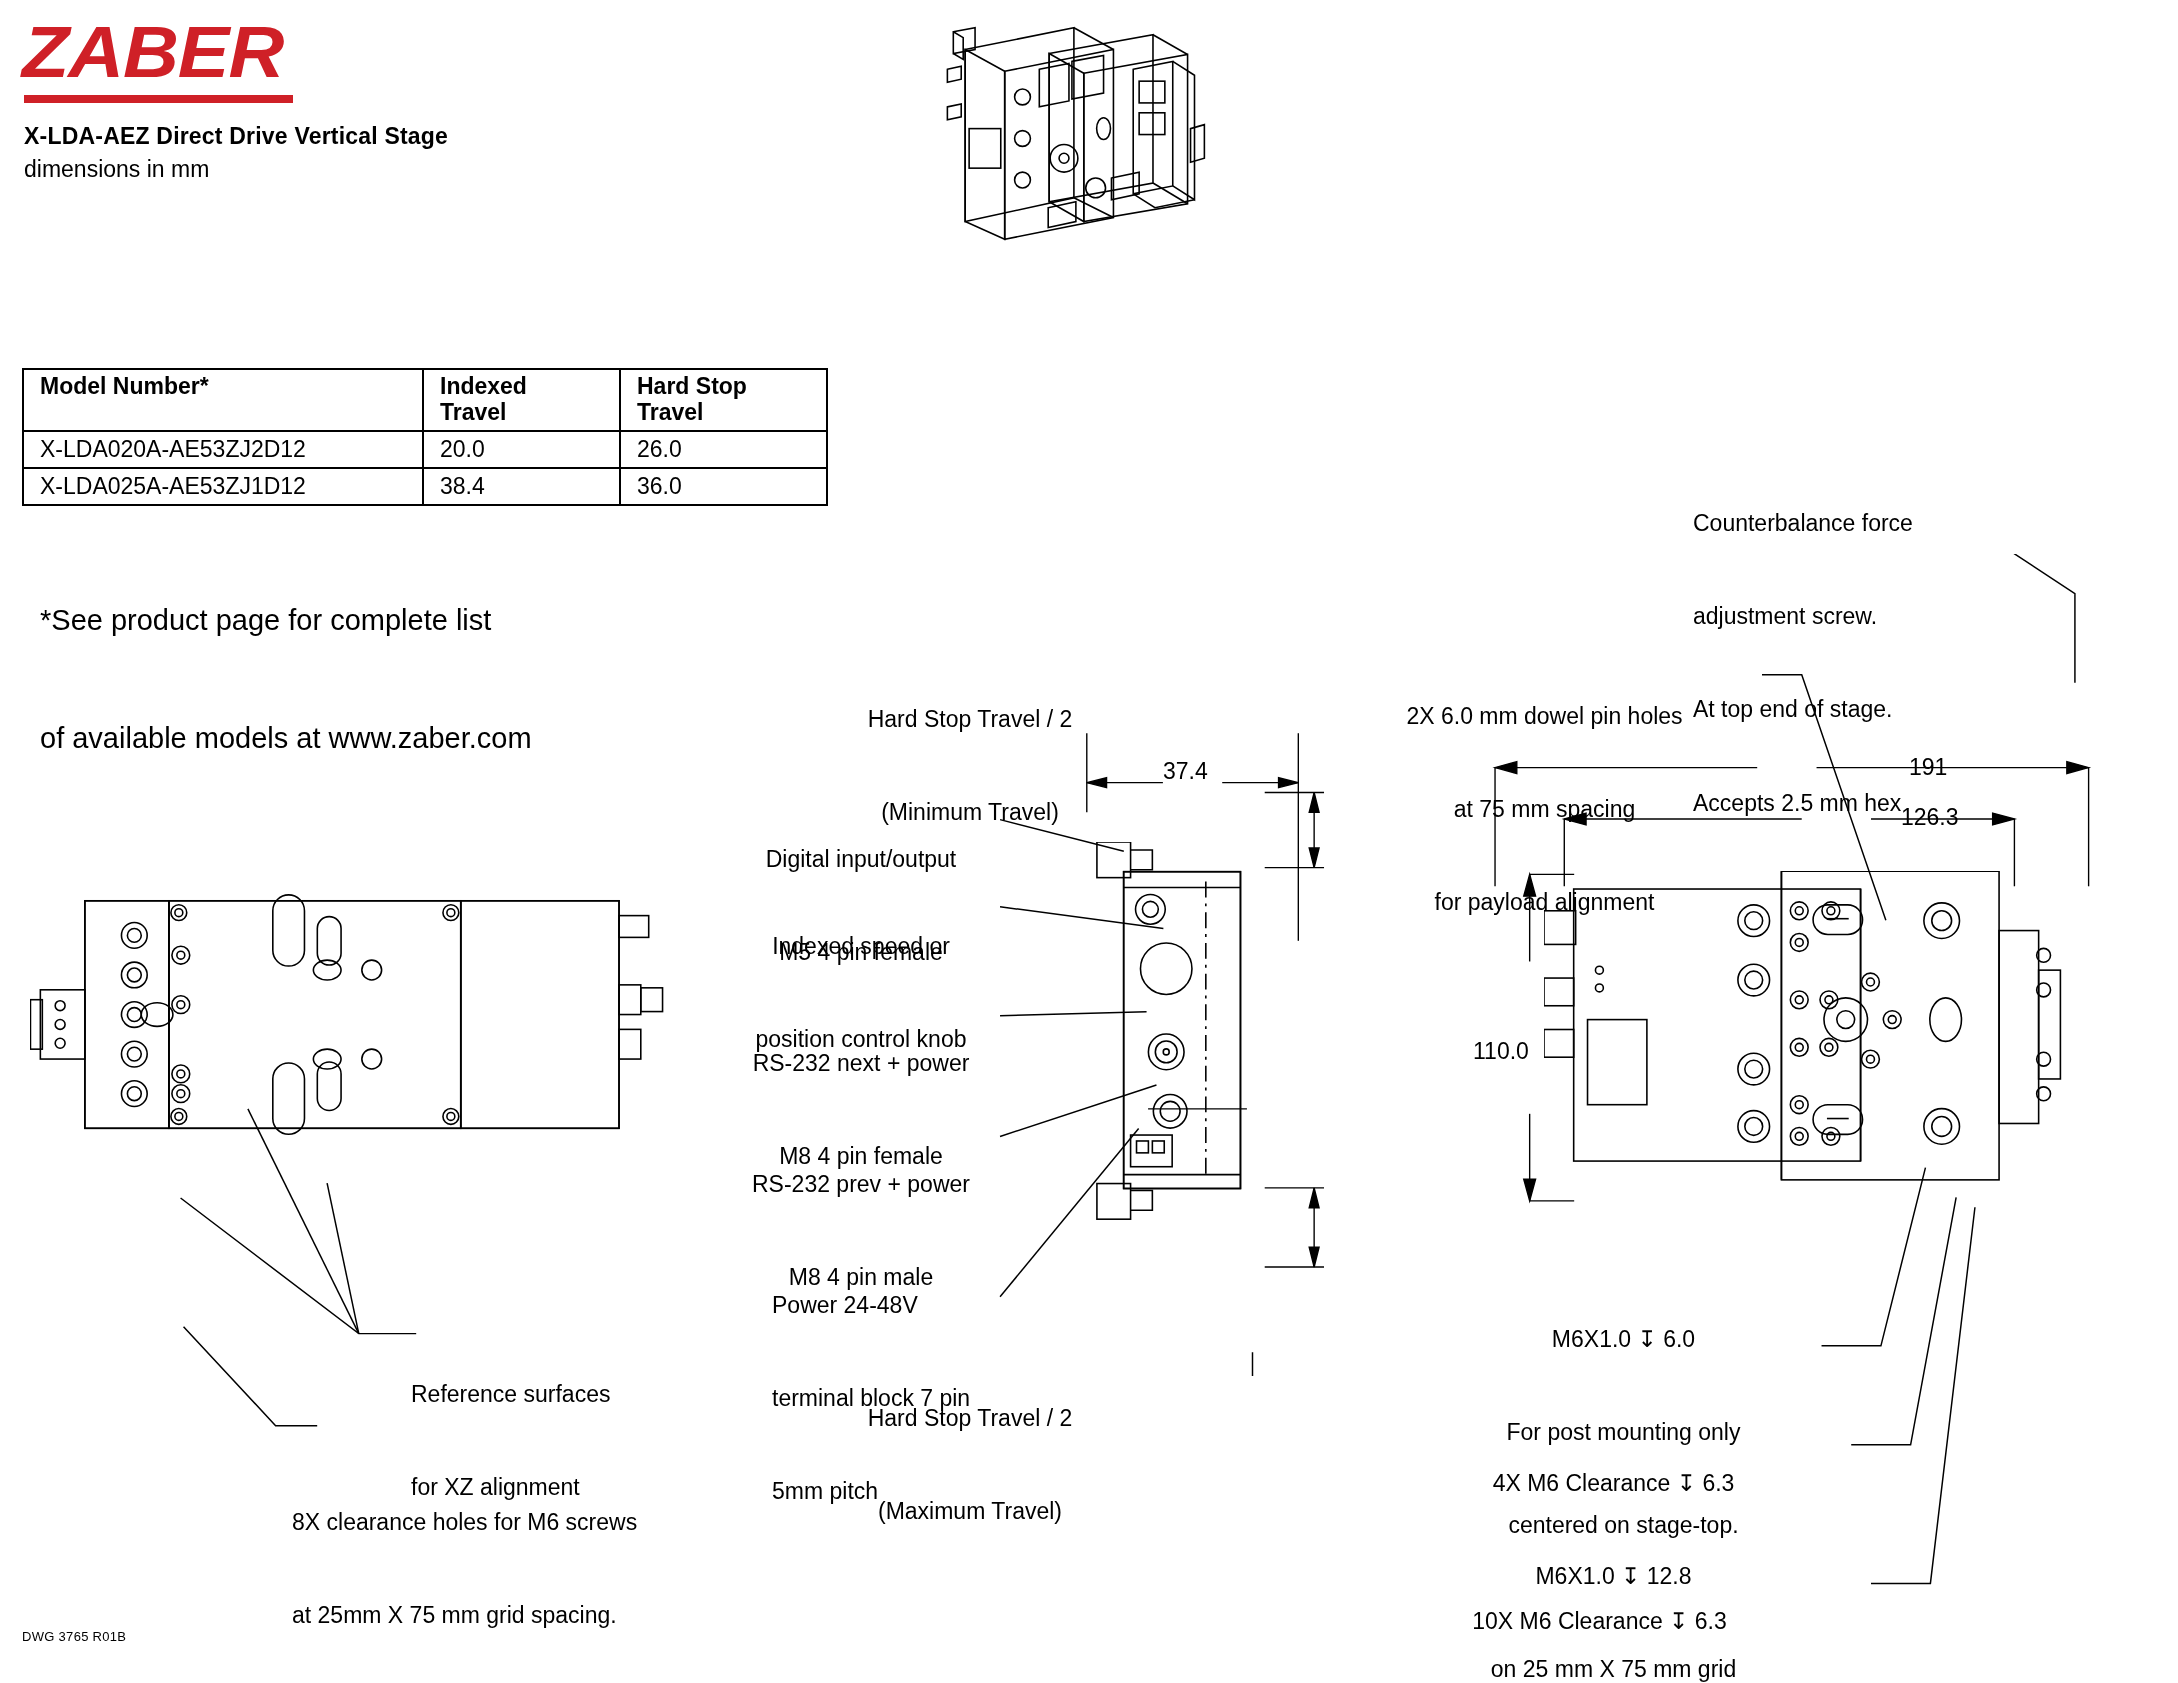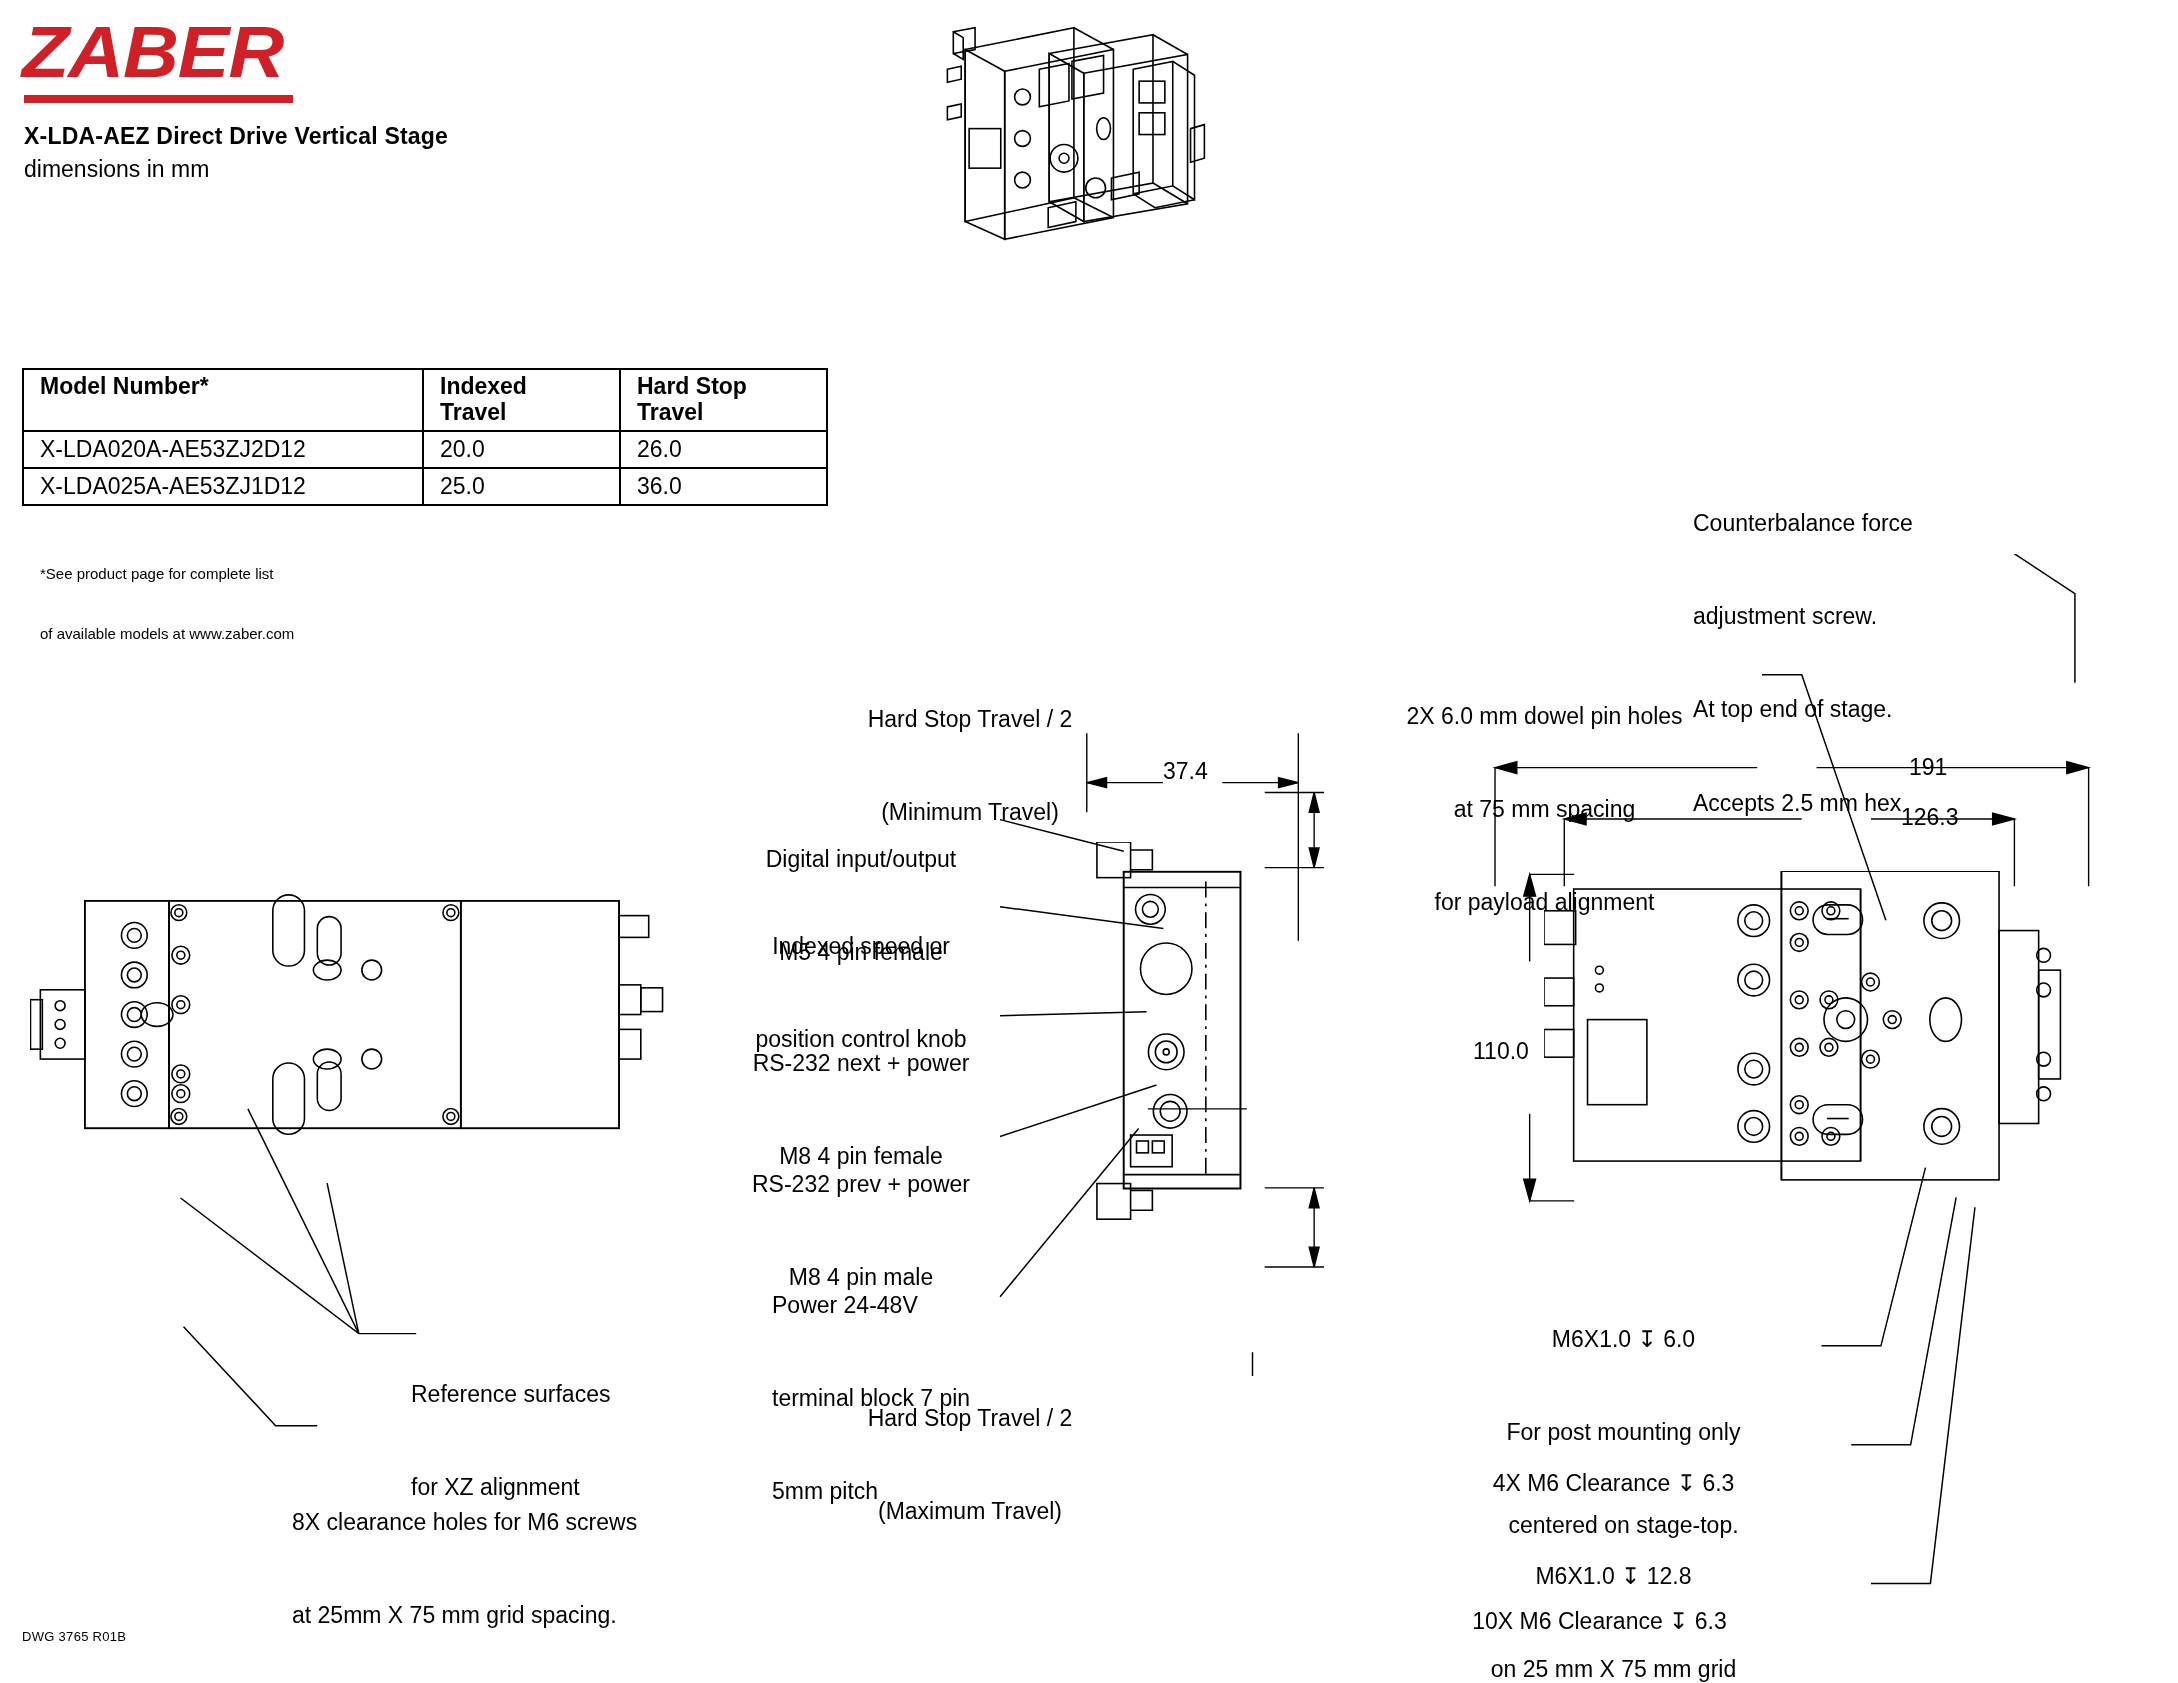--- a/index.html
+++ b/index.html
@@ -39,21 +39,21 @@
   }
   #model-table td,#model-table th{
     border:2px solid #000;padding:4px 16px;text-align:left;vertical-align:top;
     font-weight:normal;
   }
   #model-table th{font-weight:bold;line-height:1.12;}
   .col-model{width:366px;}
   .col-nom{width:163px;}
   .col-hard{width:173px;}
   #table-note{
-    left:40px;top:523px;font-size:15px;line-height:1.35;
+    left:40px;top:523px;font-size:29px;line-height:1.35;
   }
   
   .note{font-size:23px;line-height:1.35;white-space:pre;}
   .note.r{text-align:center;}
   .note.c{text-align:center;}
   .dim{font-size:23px;}
   #dwgno{left:22px;top:1629px;font-size:13px;letter-spacing:0.3px;}
   svg{display:block;}
   .ln{stroke:#000;fill:none;}
 </style>
@@ -78,21 +78,21 @@
       <div>Travel</div>
     </th>
   </tr>
   <tr>
     <td>X-LDA020A-AE53ZJ2D12</td>
     <td>20.0</td>
     <td>26.0</td>
   </tr>
   <tr>
     <td>X-LDA025A-AE53ZJ1D12</td>
-    <td>25.0</td>
+    <td>38.4</td>
     <td>36.0</td>
   </tr>
 </tbody>
   </table>
 <div class="abs note" id="table-note">
   <div>*See product page for complete list</div>
   <div>of available models at www.zaber.com</div>
 </div>
 
 <div class="abs" style="left:945px;top:10px;">

